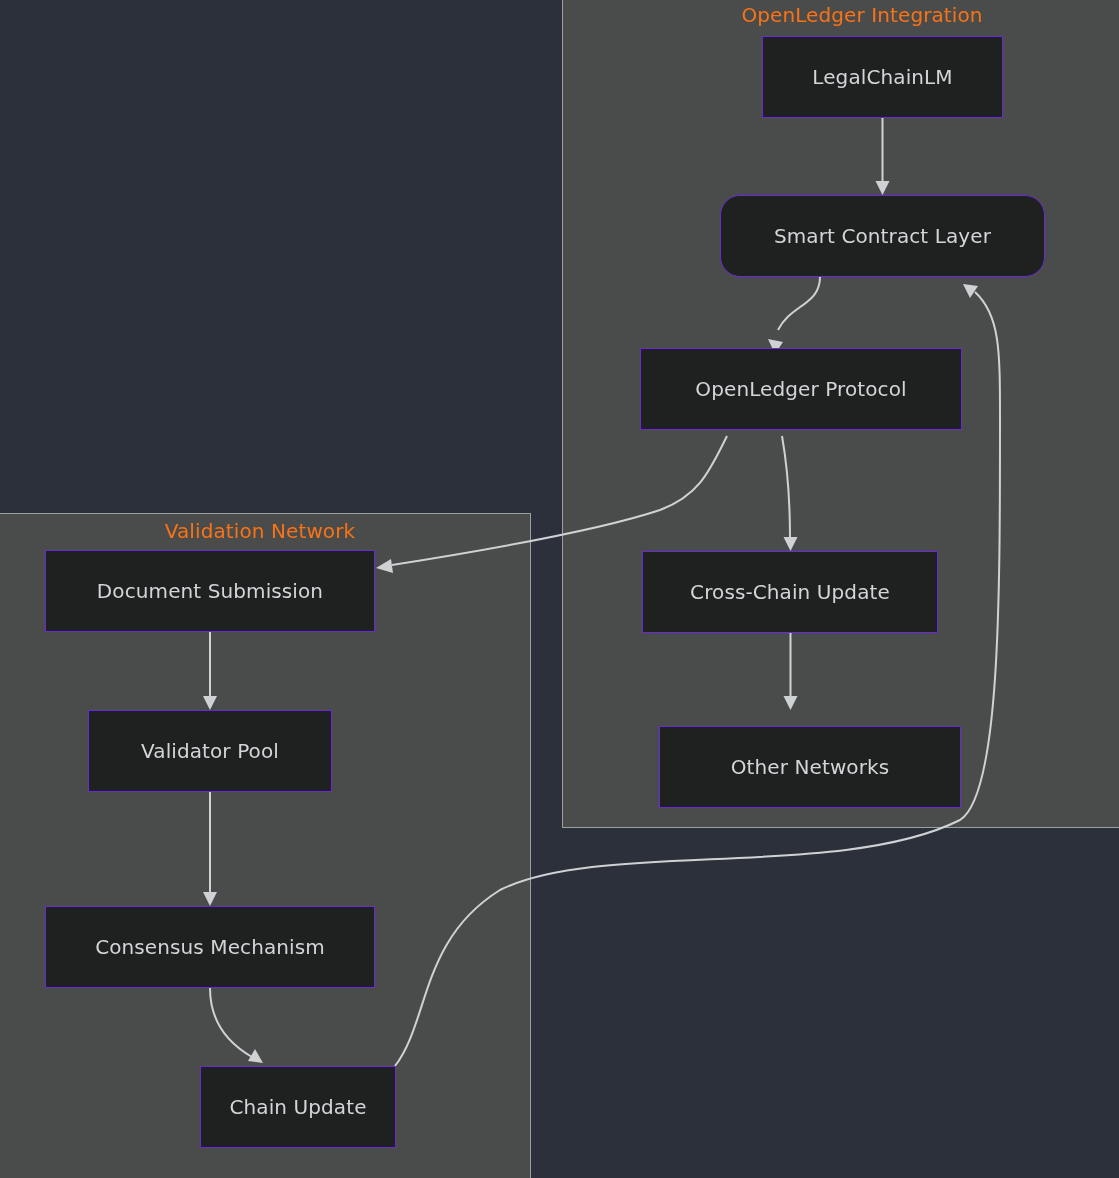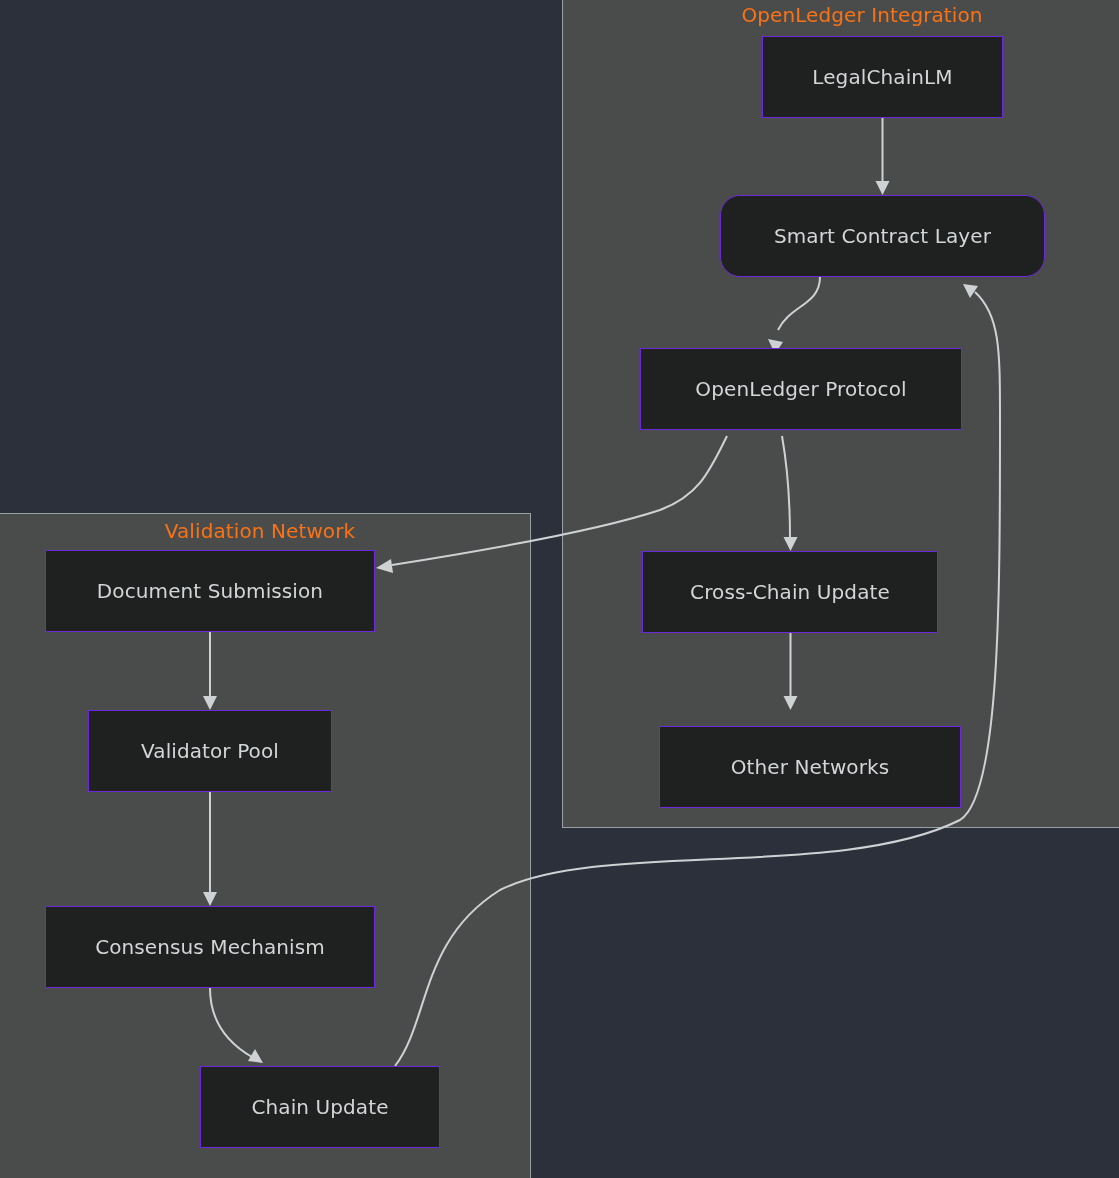--- a/index.html
+++ b/index.html
@@ -139,17 +139,17 @@
   </div>
   <div class="node" style="left: 45px; top: 550px; width: 330px; height: 82px;">
     <span>Document Submission</span>
   </div>
   <div class="node" style="left: 88px; top: 710px; width: 244px; height: 82px;">
     <span>Validator Pool</span>
   </div>
   <div class="node" style="left: 45px; top: 906px; width: 330px; height: 82px;">
     <span>Consensus Mechanism</span>
   </div>
-  <div class="node" style="left: 200px; top: 1066px; width: 240px; height: 82px;">
+  <div class="node" style="left: 200px; top: 1066px; width: 196px; height: 82px;">
     <span>Chain Update</span>
   </div>
 
 </div>
 
 </body></html>

